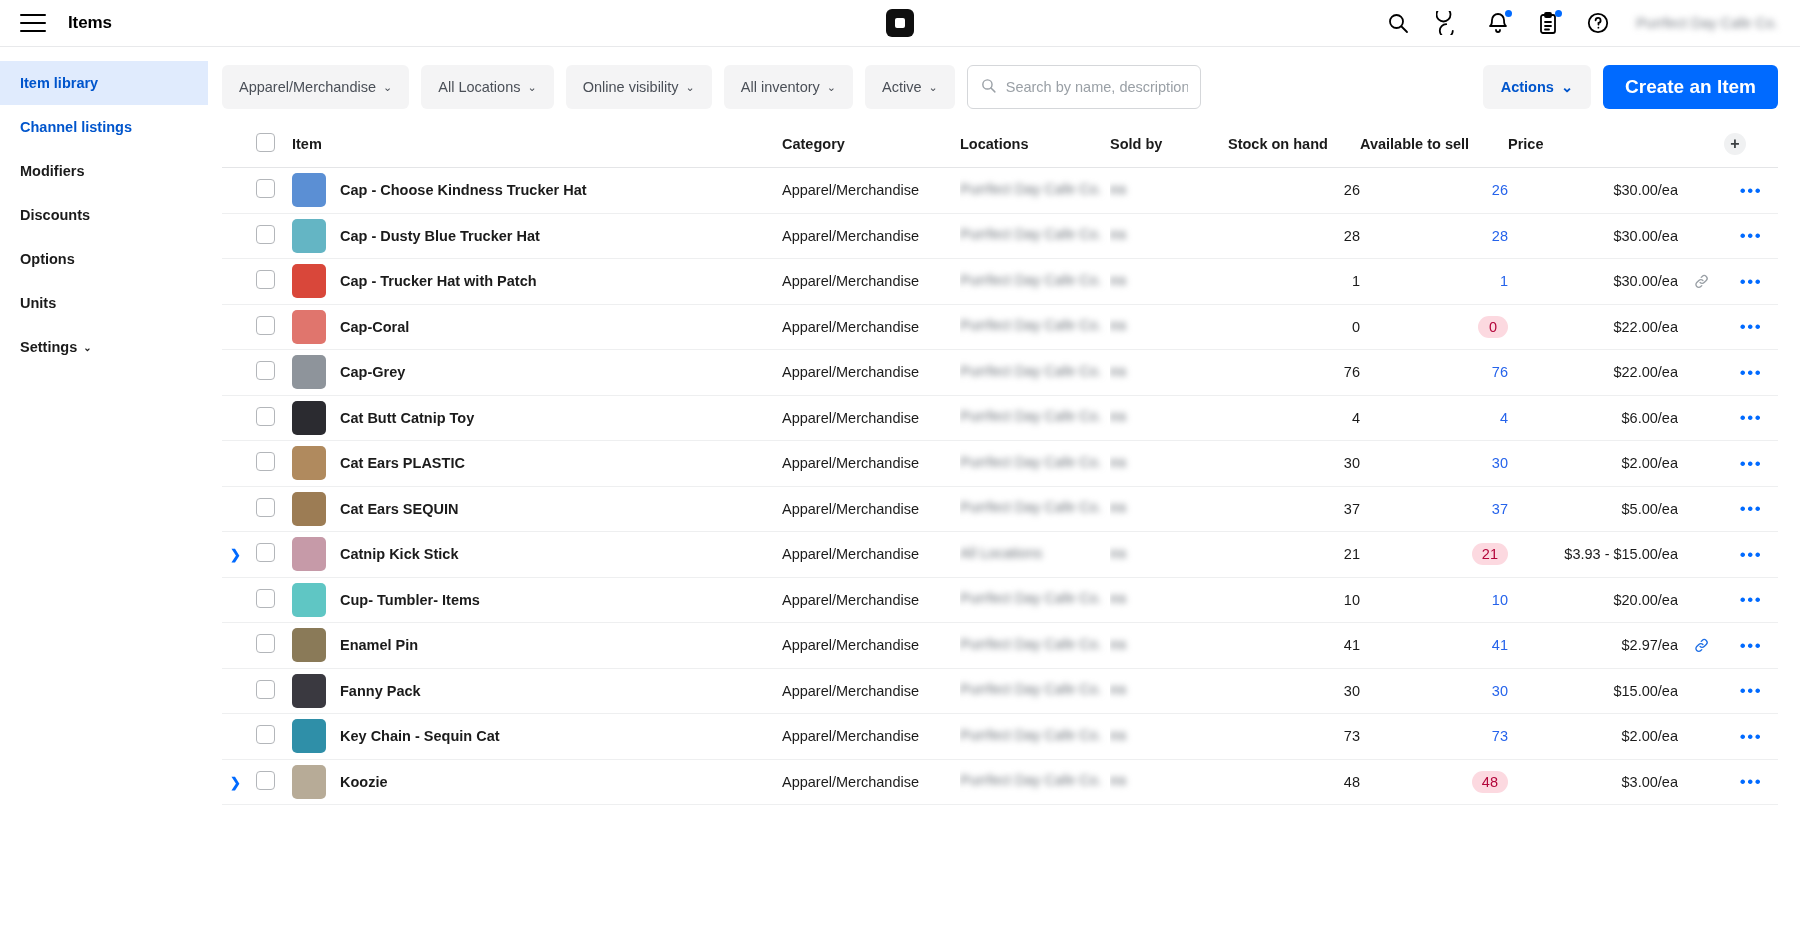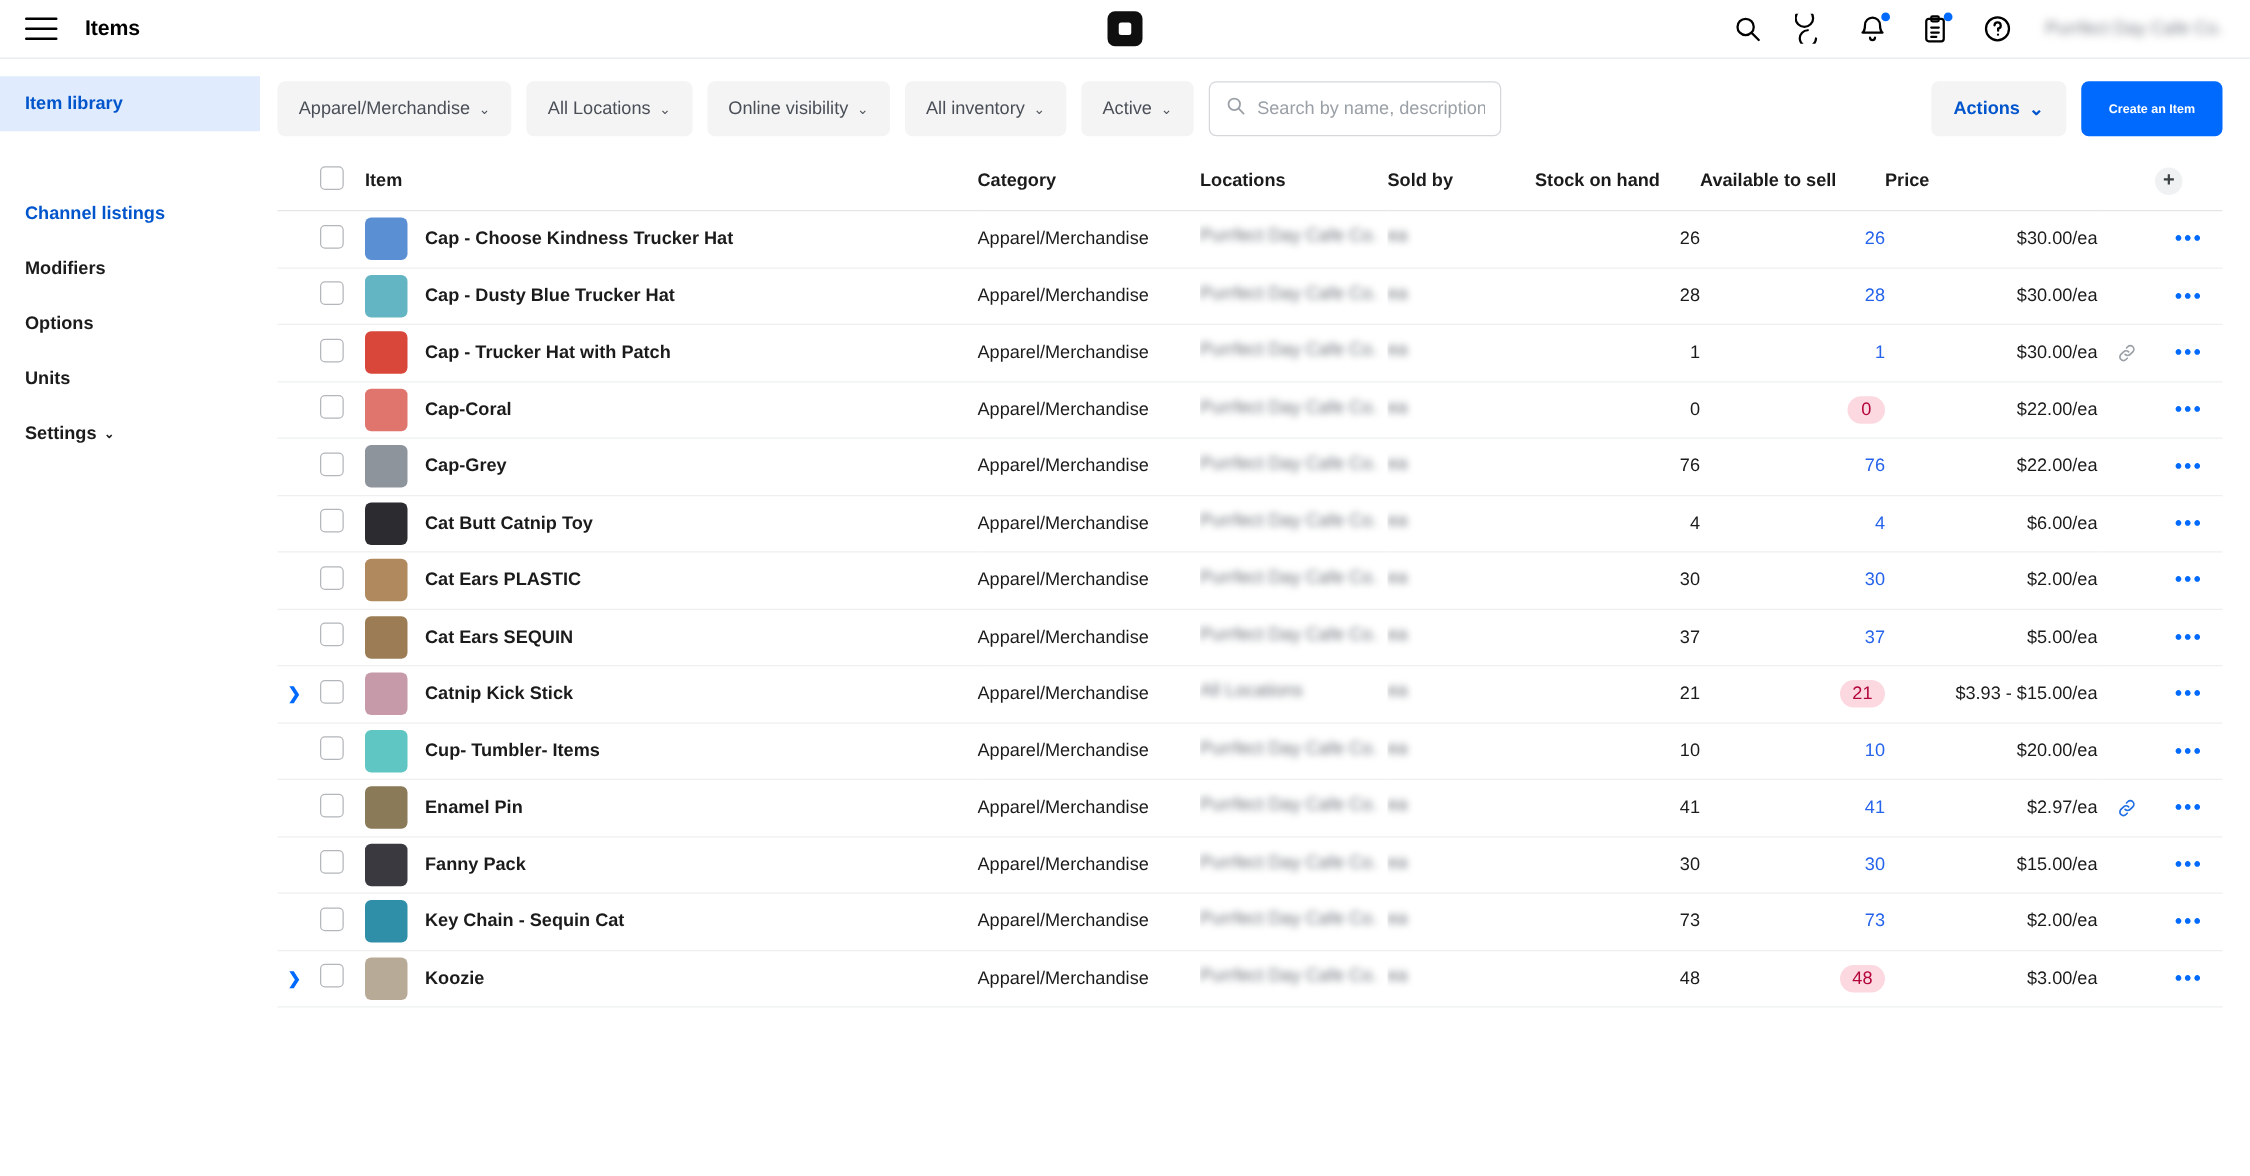--- a/index.html
+++ b/index.html
@@ -83,21 +83,21 @@
     height: 44px;
     display: flex;
     align-items: center;
     padding-left: 20px;
     font-size: 14.5px;
     font-weight: 700;
     color: #1b1b1b;
     cursor: pointer;
   }
   .side-item.active { background: #e0ebfd; color: #0055cc; text-align: center; }
-  .side-item.link { color: #0055cc; margin-top: 44px; }
+  .side-item.link { color: #0055cc; }
   .side-item .chev { margin-left: 6px; font-size: 10px; font-weight: 700; }
 
   
   .main { flex: 1 1 auto; min-width: 0; display: flex; flex-direction: column; }
 
   .filterbar {
     display: flex;
     align-items: center;
     padding: 18px 22px 14px 14px;
     gap: 12px;
@@ -150,21 +150,21 @@
     cursor: pointer;
     white-space: nowrap;
   }
   .btn-primary {
     height: 44px;
     padding: 0 22px;
     background: #006aff;
     border-radius: 6px;
     display: flex; align-items: center;
     color: #fff;
-    font-size: 10px;
+    font-size: 19px;
     font-weight: 700;
     cursor: pointer;
     white-space: nowrap;
   }
 
   
   .tablewrap { flex: 1 1 auto; overflow: hidden; padding: 0 22px 0 14px; }
   table.items { width: 100%; border-collapse: collapse; table-layout: fixed; }
   table.items thead th {
     font-size: 14.5px;
@@ -320,20 +320,23 @@
 
   <nav class="sidebar">
     <div class="side-item active">
       <span>Item library</span>
     </div>
     <div class="side-item link">
       <span>Channel listings</span>
     </div>
     <div class="side-item">
       <span>Modifiers</span>
+    </div>
+    <div class="side-item">
+      <span>Discounts</span>
     </div>
     <div class="side-item">
       <span>Options</span>
     </div>
     <div class="side-item">
       <span>Units</span>
     </div>
     <div class="side-item">
       <span>Settings</span>
       <span class="chev">⌄</span>

